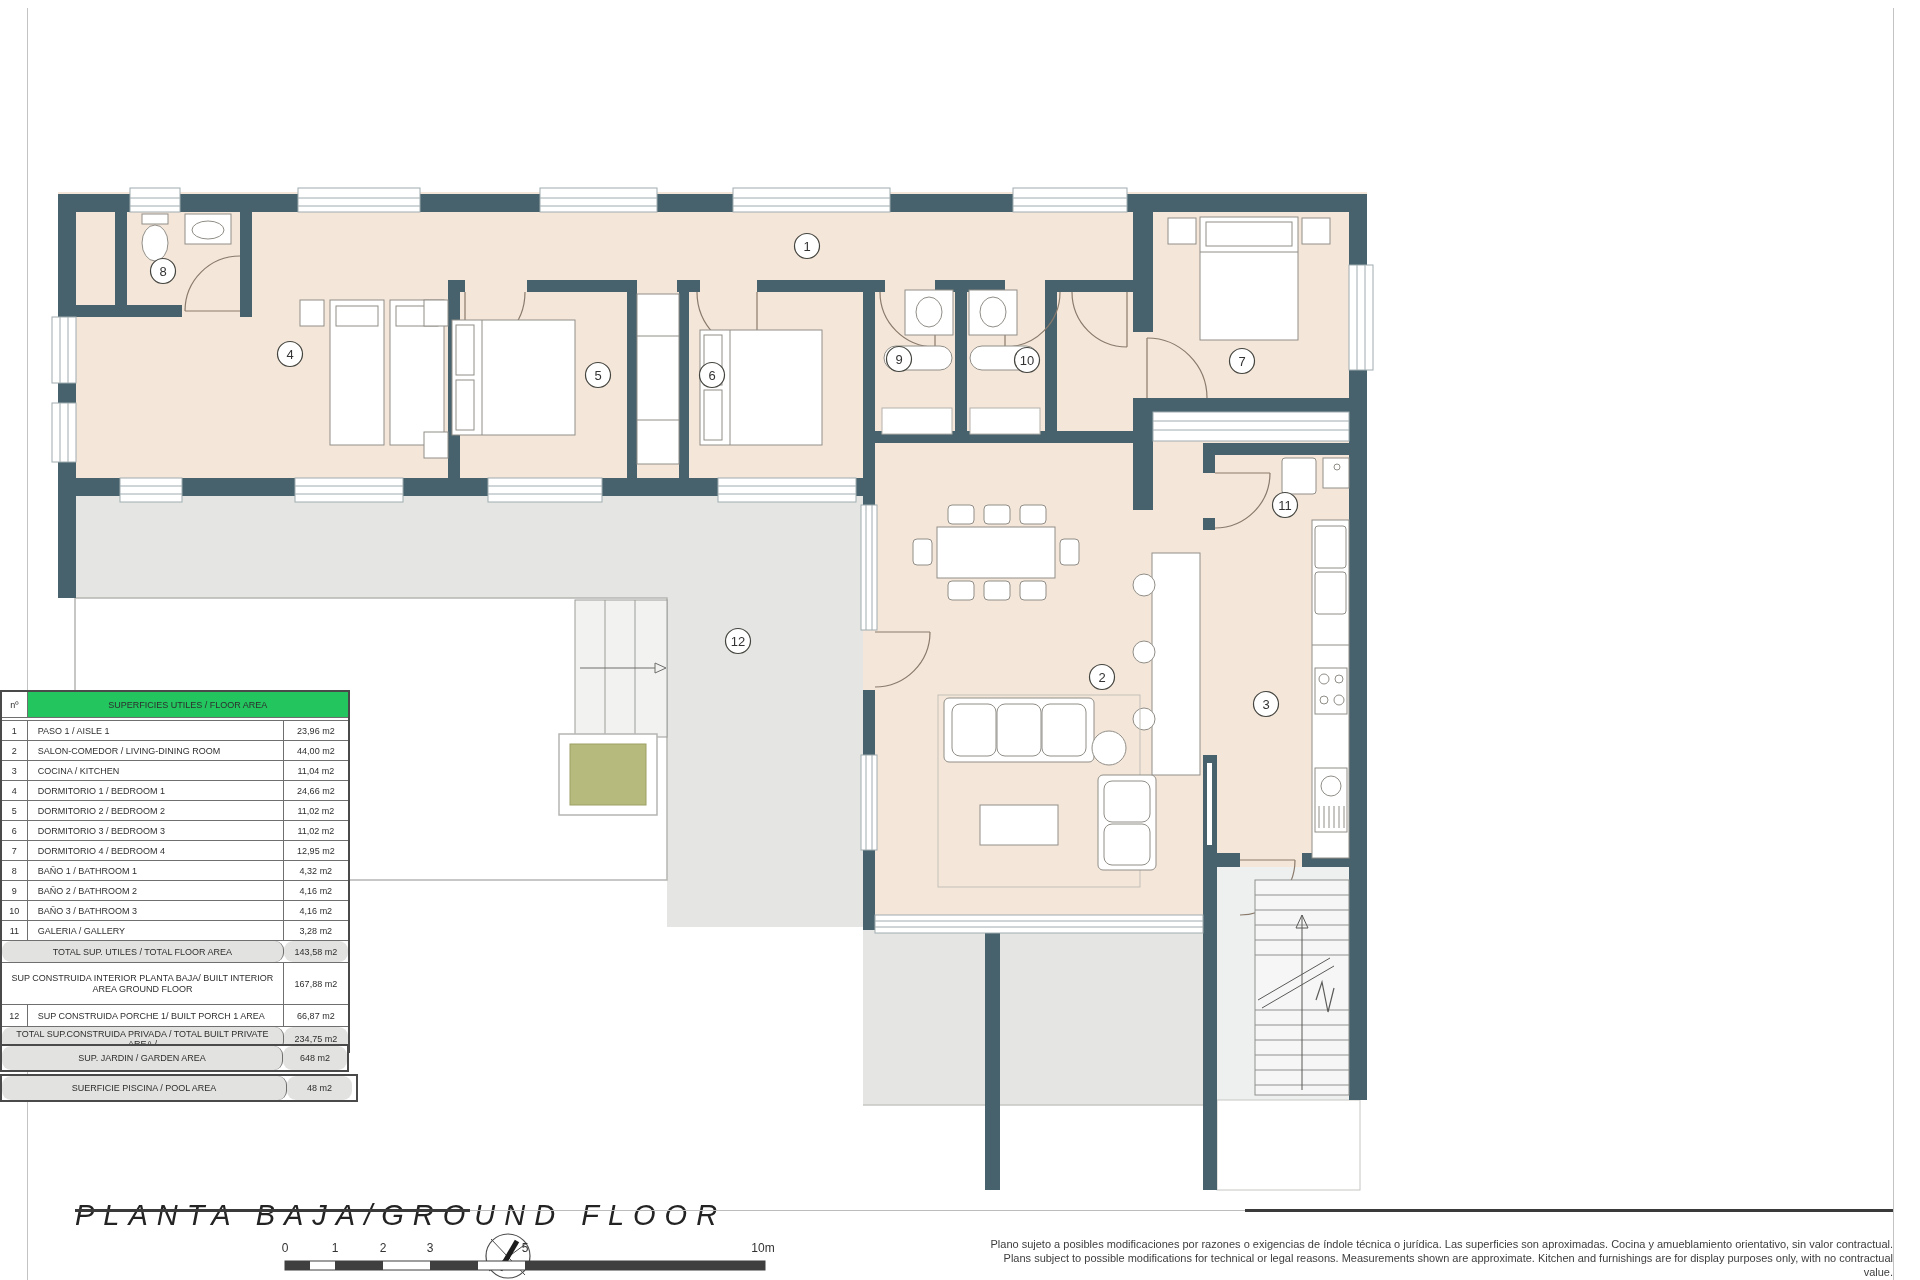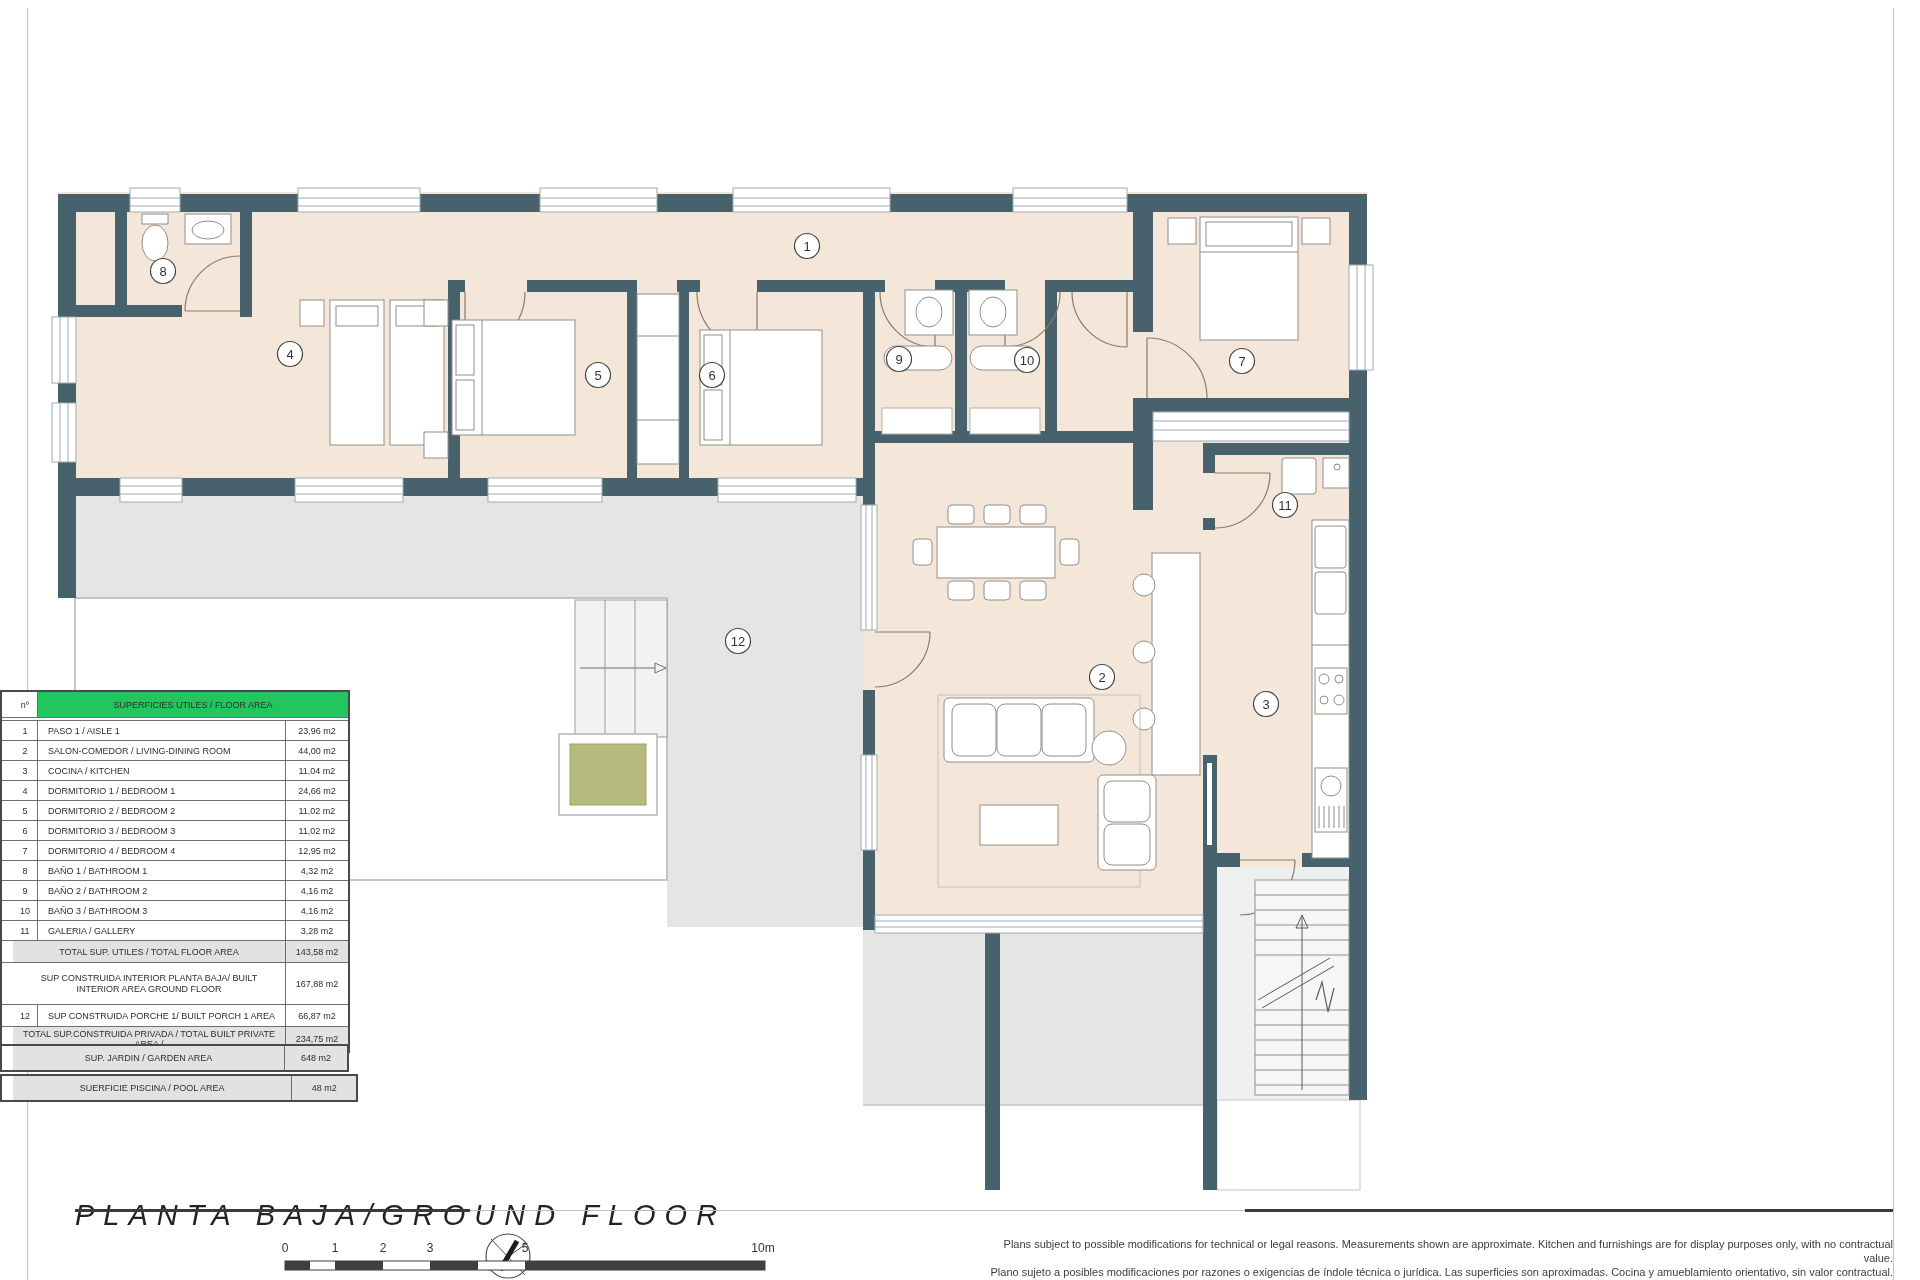--- a/index.html
+++ b/index.html
@@ -13,30 +13,30 @@
   .rule-c{position:absolute;left:1245px;top:1209px;width:648px;height:3px;background:#3a3a3a;}
   .date{position:absolute;right:27px;top:1172px;font-size:27px;color:#1f1f1f;font-weight:500;letter-spacing:1px;white-space:nowrap;}
   .disclaimer{position:absolute;right:27px;top:1237px;width:920px;text-align:right;font-size:11px;line-height:14px;color:#3d3d3d;}
   
   .tbl{position:absolute;left:1513px;width:350px;font-size:9px;color:#2e2e2e;box-sizing:border-box;}
   .tbl *{box-sizing:border-box;}
   .tbox{border:2px solid #4a4a4a;background:#fff;}
   .t-main{position:absolute;top:690px;left:0;width:350px;}
   .t-garden{position:absolute;top:1044px;left:0;width:349px;}
   .t-pool{position:absolute;top:1074px;left:0;width:358px;}
-  .tr{display:flex;align-items:flex-start;border-bottom:1px solid #6f6f6f;padding-left:11px;}
+  .tr{display:flex;align-items:flex-start;border-bottom:1px solid #6f6f6f;}
   .tr:last-child{border-bottom:none;}
   .h26{height:26px;} .h20{height:20px;} .h22{height:22px;} .h24{height:24px;} .h30{height:42px;}
   .hgap{height:3px;border-bottom:1px solid #6f6f6f;background:#fff;}
   .c-num{width:26px;text-align:center;border-right:1px solid #6f6f6f;align-self:stretch;display:flex;align-items:center;justify-content:center;}
   .c-label{width:259px;padding-left:10px;border-right:1px solid #6f6f6f;align-self:stretch;display:flex;align-items:center;}
   .c-val{width:65px;text-align:center;align-self:stretch;display:flex;align-items:center;justify-content:center;}
   .c-title{width:324px;text-align:center;background:#22c55e;align-self:stretch;display:flex;align-items:center;justify-content:center;}
   .c-span{width:285px;text-align:center;border-right:1px solid #6f6f6f;align-self:stretch;display:flex;align-items:center;justify-content:center;padding:0 6px;}
-  .gray{background:#e2e2e0;}
+  .gray{background:#e2e2e0;border-radius:9px;}
 </style>
 </head>
 <body>
 
 <div class="stage">
   <div class="vline" style="left:27px"></div>
   <div class="vline" style="left:1893px"></div>
 
   <svg class="plan-svg" width="1920" height="1280" viewBox="0 0 1920 1280">
 
@@ -505,22 +505,22 @@
         <rect x="525" y="1261" width="240" height="9"></rect>
       </g>
     </g>
   </svg>
 
   <div class="title">PLANTA BAJA/GROUND FLOOR</div>
   <div class="rule-a"></div>
   <div class="rule-b"></div>
   <div class="rule-c"></div>
   <div class="disclaimer">
+    <div>Plano sujeto a posibles modificaciones por razones o exigencias de índole técnica o jurídica. Las superficies son aproximadas. Cocina y amueblamiento orientativo, sin valor contractual.</div>
     <div>Plans subject to possible modifications for technical or legal reasons. Measurements shown are approximate. Kitchen and furnishings are for display purposes only, with no contractual value.</div>
-    <div>Plano sujeto a posibles modificaciones por razones o exigencias de índole técnica o jurídica. Las superficies son aproximadas. Cocina y amueblamiento orientativo, sin valor contractual.</div>
   </div>
 
   <div class="tbl t-main tbox">
     <div class="tr h26">
       <div class="c-num">nº</div>
       <div class="c-title">SUPERFICIES UTILES  / FLOOR AREA</div>
     </div>
     <div class="hgap"></div>
 
     <div class="tr h20">

